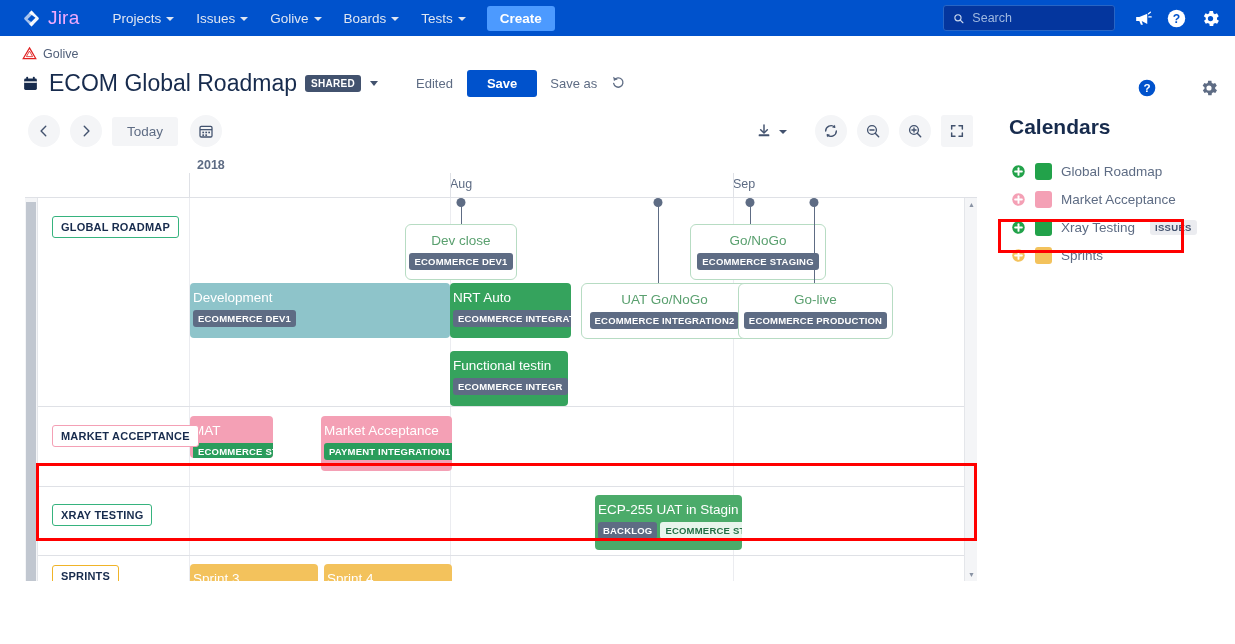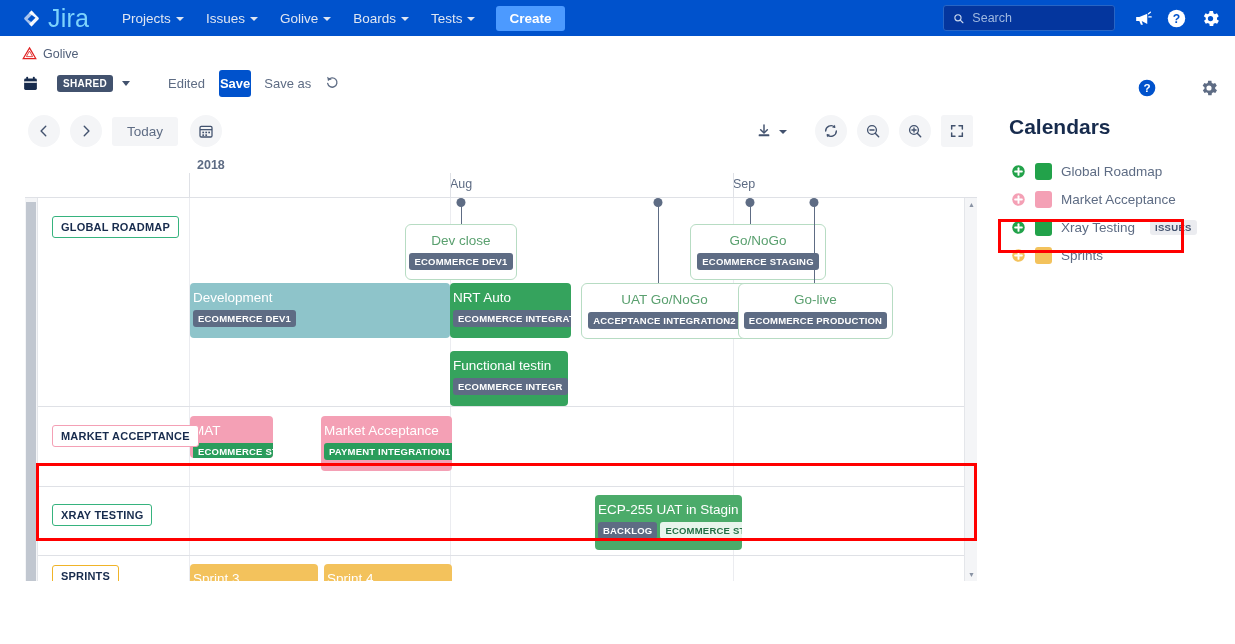--- a/index.html
+++ b/index.html
@@ -10,21 +10,21 @@
   }
 
   
   .topnav {
     height: 36px; background: #0052cc; display: flex; align-items: center;
     padding: 0 10px; position: relative;
   }
   .jira-logo { display: flex; align-items: center; gap: 7px; margin: 0 22px 0 12px; }
   .jira-mark { width: 19px; height: 19px; position: relative; }
   .jira-mark svg { display: block; }
-  .jira-word { color: #7dd3fc; font-size: 25px; letter-spacing: .2px; }
+  .jira-word { color: #f0abfc; font-size: 19px; letter-spacing: .2px; }
   .nav-item {
     color: #dfe6f2; font-size: 13.5px; padding: 0 11px; height: 36px;
     display: flex; align-items: center; gap: 5px; cursor: pointer;
   }
   .caret { width: 0; height: 0; border-left: 4px solid transparent;
     border-right: 4px solid transparent; border-top: 4px solid #dfe6f2; margin-top: 2px; }
   .create-btn {
     background: #4c9aff; color: #fff; font-size: 13.5px; font-weight: 700;
     padding: 5px 13px; border-radius: 3px; margin-left: 10px; cursor: pointer;
   }
@@ -53,21 +53,21 @@
   .shared-badge {
     background: #42526e; color: #fff; font-size: 10px; font-weight: 700;
     padding: 3px 6px; border-radius: 3px; margin-left: 8px; letter-spacing: .3px;
   }
   .title-caret { margin-left: 9px; width: 0; height: 0;
     border-left: 4.5px solid transparent; border-right: 4.5px solid transparent;
     border-top: 5px solid #42526e; cursor: pointer; }
   .edited-text { font-size: 13px; color: #5e6c84; margin-left: 38px; }
   .save-btn {
     background: #0052cc; color: #fff; font-size: 13px; font-weight: 600;
-    padding: 6px 1px; border-radius: 3px; margin-left: 14px; cursor: pointer;
+    padding: 6px 20px; border-radius: 3px; margin-left: 14px; cursor: pointer;
   }
   .saveas-btn { font-size: 13px; color: #5e6c84; margin-left: 13px; cursor: pointer; }
   .undo-btn { margin-left: 14px; cursor: pointer; color: #5e6c84; font-size: 16px; }
   .header-right { position: absolute; right: 16px; top: 78px; display: flex; gap: 42px; align-items: center; }
 
   
   .main { display: flex; height: 500px; }
   .cal-area { width: 995px; position: relative; }
 
   .toolbar { display: flex; align-items: center; padding: 12px 0 0 28px; height: 56px; }
@@ -232,20 +232,21 @@
 
   <div class="title-row">
     <span class="cal-title-icon">
       <svg width="17" height="17" viewBox="0 0 24 24">
         <rect x="3" y="5" width="18" height="16" rx="2" fill="#172b4d"></rect>
         <rect x="3" y="9" width="18" height="2" fill="#fff"></rect>
         <rect x="6" y="2.5" width="2.6" height="4" rx="1" fill="#172b4d"></rect>
         <rect x="15.4" y="2.5" width="2.6" height="4" rx="1" fill="#172b4d"></rect>
       </svg>
     </span>
+    <span class="page-title">ECOM Global Roadmap</span>
     <span class="shared-badge">SHARED</span>
     <span class="title-caret"></span>
 
     <span class="edited-text">Edited</span>
     <span class="save-btn">Save</span>
     <span class="saveas-btn">Save as</span>
     <span class="undo-btn">
       <svg width="16" height="16" viewBox="0 0 24 24">
         <path d="M5 9 a7 7 0 1 1 -1 5" fill="none" stroke="#5e6c84" stroke-width="2" stroke-linecap="round"></path>
         <path d="M3 4 L4.6 9.6 L10.2 8.2 Z" fill="#5e6c84"></path>
@@ -395,21 +396,21 @@
           <div class="bar" style="left:425px;top:85px;width:121px;height:55px;background:#35a35d">
             <div class="bar-title">NRT Auto</div>
             <div class="bar-tags">
               <span class="tag tag-grey">ECOMMERCE INTEGRATI</span>
             </div>
           </div>
 
           <div class="ms-card" style="left:556px;top:85px;width:167px">
             <div class="ms-title">UAT Go/NoGo</div>
             <div class="ms-tagrow">
-              <span class="tag tag-grey">ACCEPTANCE INTEGRATION2</span>
+              <span class="tag tag-grey">ECOMMERCE INTEGRATION2</span>
             </div>
           </div>
           <div class="ms-card" style="left:713px;top:85px;width:155px">
             <div class="ms-title">Go-live</div>
             <div class="ms-tagrow">
               <span class="tag tag-grey">ECOMMERCE PRODUCTION</span>
             </div>
           </div>
 
           <div class="bar" style="left:425px;top:153px;width:118px;height:55px;background:#35a35d">

